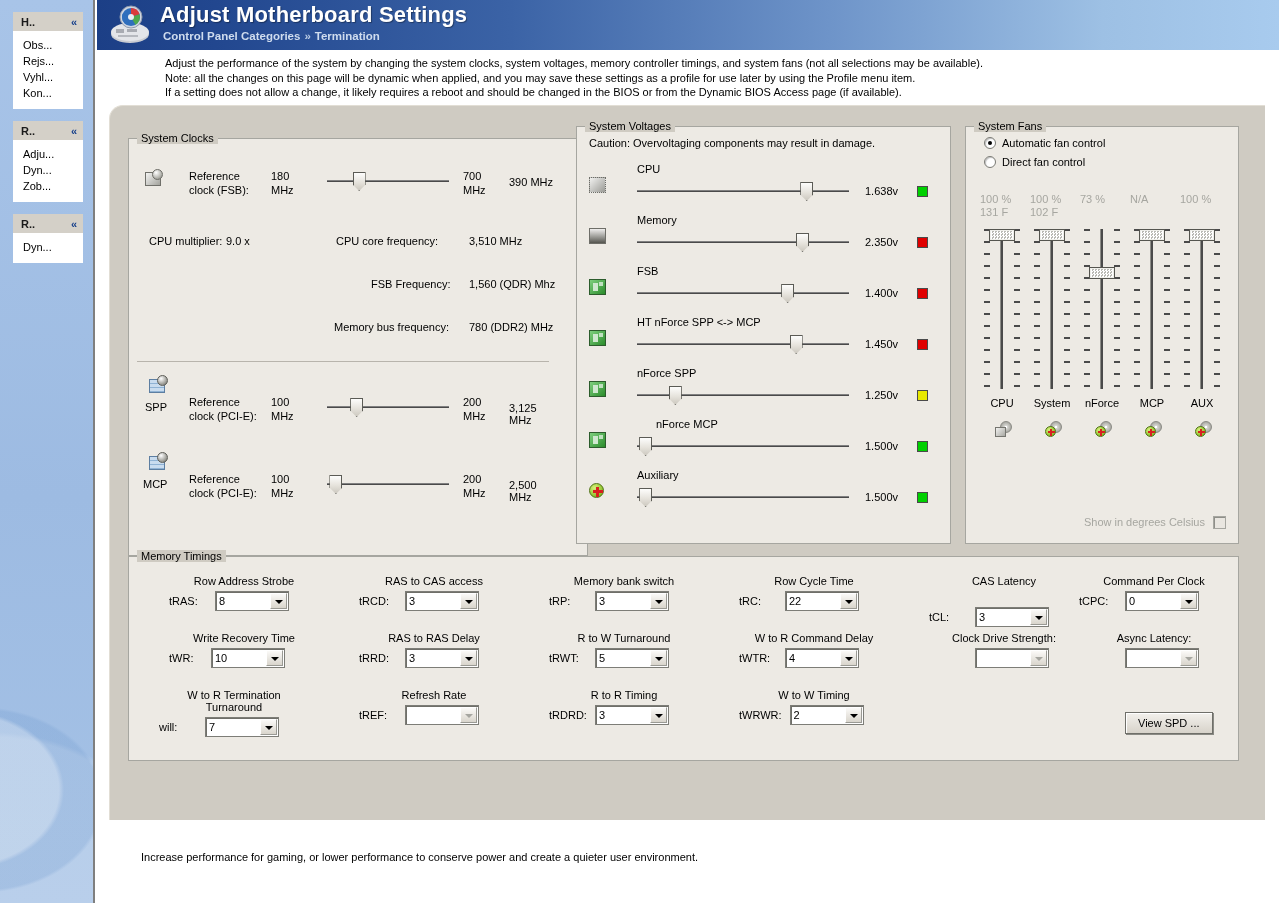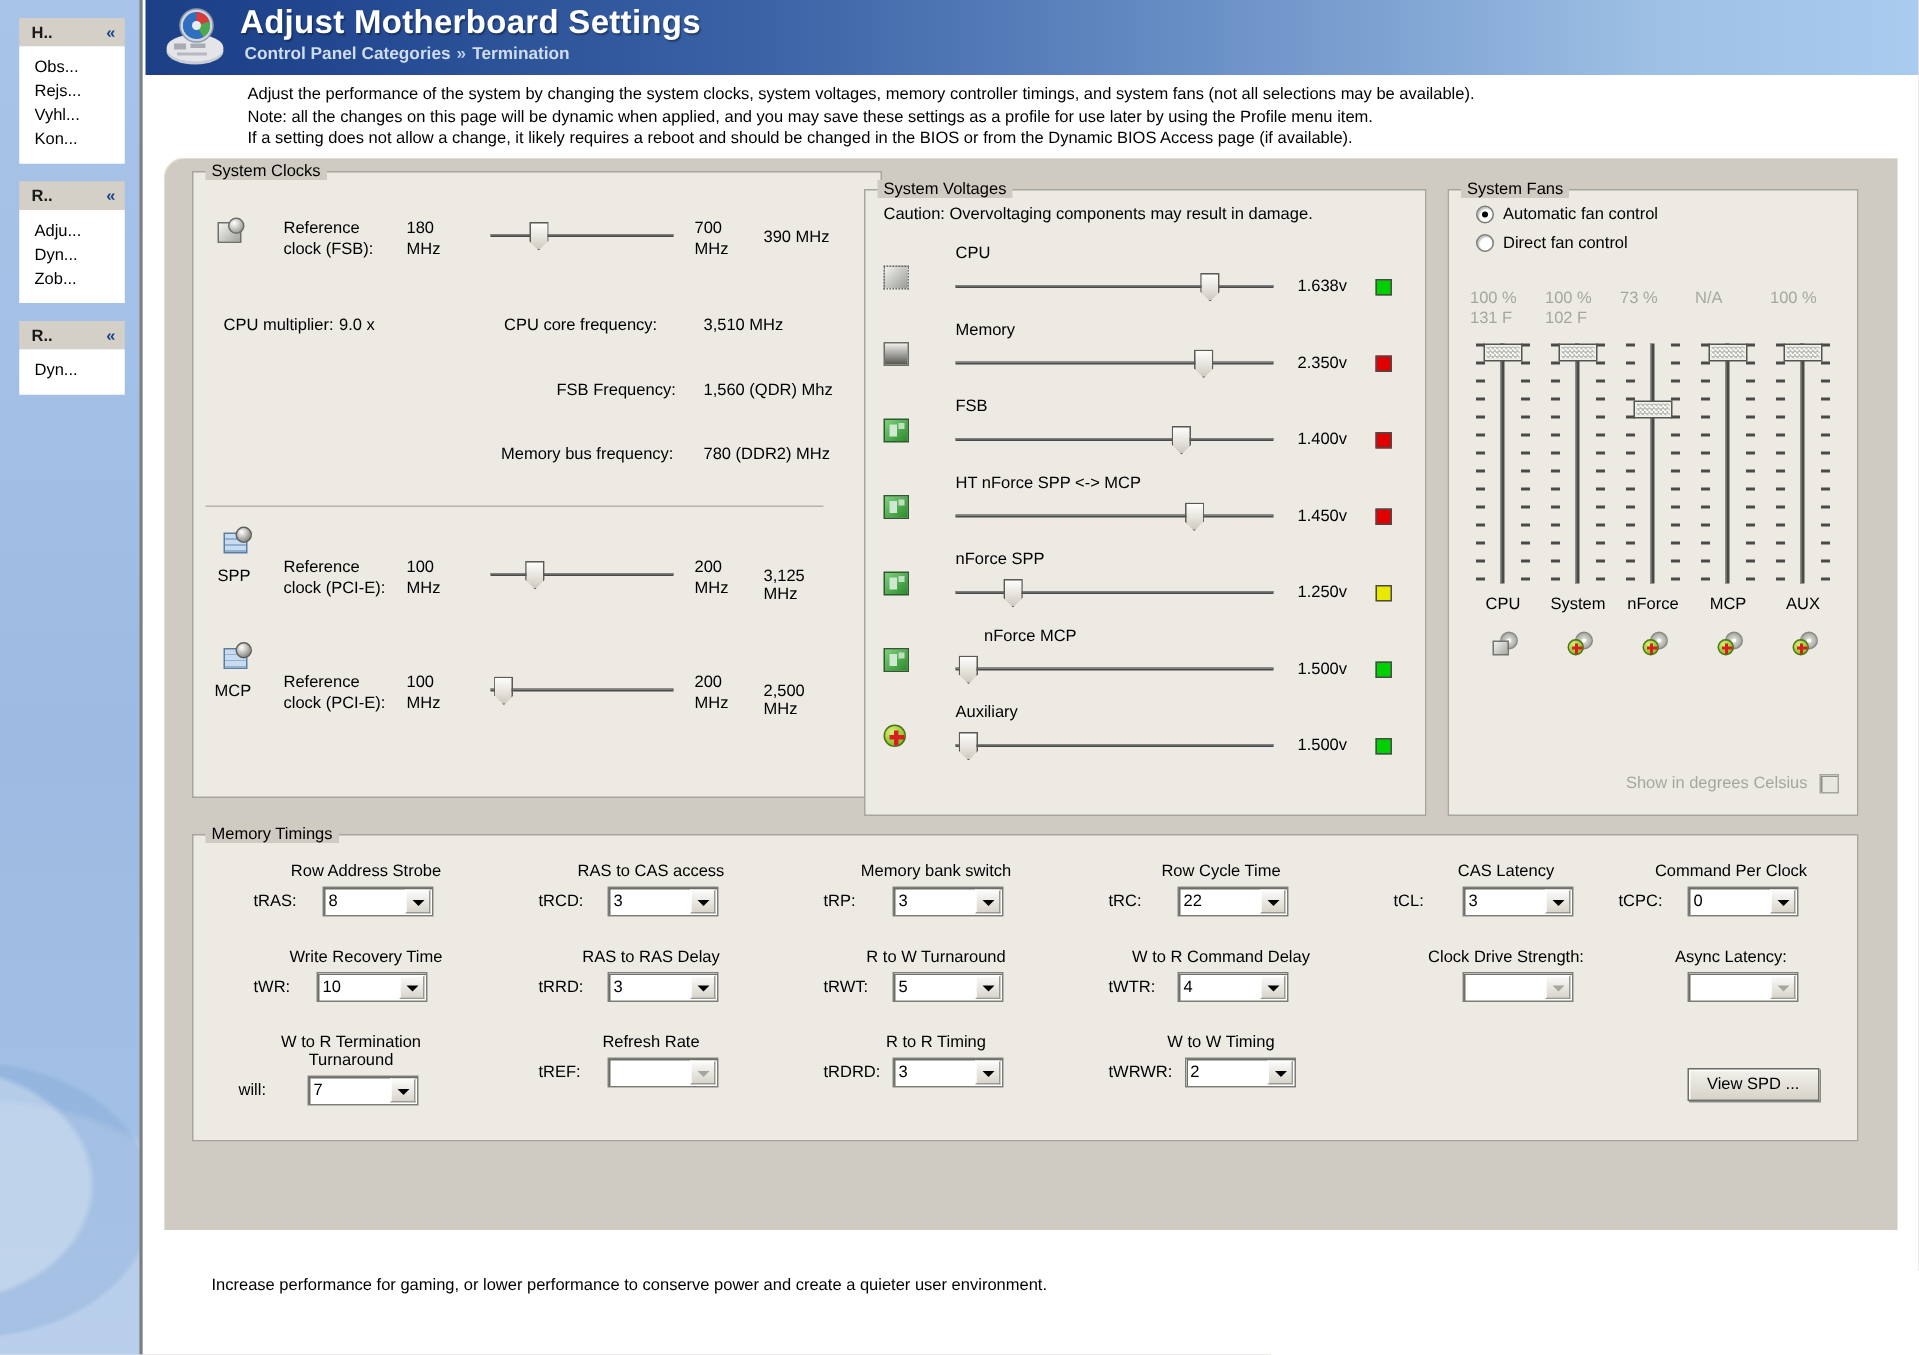--- a/index.html
+++ b/index.html
@@ -220,21 +220,21 @@
 <div id="content">
 
   <div id="desc">
     <div>Adjust the performance of the system by changing the system clocks, system voltages,  memory controller timings, and system fans (not all selections may be available).</div>
     <div>Note: all the changes on this page will be dynamic when applied, and you may save these settings as a profile for use later by using the Profile menu item.</div>
     <div>If a setting does not allow a change, it likely requires a reboot and should be changed in the BIOS or from the Dynamic BIOS Access page (if available).</div>
   </div>
 
   <div id="panel">
 
-    <div class="gbox" style="left:18px; top:8px; width:460px; height:418px;">
+    <div class="gbox" style="left:18px; top:32px; width:460px; height:418px;">
       <div class="legend">System Clocks</div>
 
       <div style="position:absolute; left:14px; top:26px; width:412px; height:44px;">
         <span class="ic ic-cpuctl" style="position:absolute;left:2px;top:7px;"></span>
         <div style="position:absolute;left:46px;top:4px;width:70px;line-height:14px;">
           <div class="vlabel">Reference</div>
           <div class="vlabel">clock (FSB):</div>
         </div>
         <div style="position:absolute;left:128px;top:4px;line-height:14px;">
           <div class="vnum">180</div>
@@ -670,21 +670,21 @@
               <span class="combo">
                 <span class="val">22</span>
                 <span class="btn">
                   <span class="ar"></span>
                 </span>
               </span>
             </div>
           </div>
           <div style="position: absolute; left: 790px; top: 0px; width: 175px;">
             <div class="tcap" style="width:150px;">CAS Latency</div>
-            <div style="display:flex;align-items:center;gap:8px;margin-top:4px;">
+            <div style="display:flex;align-items:center;gap:8px;margin-top:20px;">
               <span class="tlabel" style="min-width:38px;">tCL:</span>
               <span class="combo">
                 <span class="val">3</span>
                 <span class="btn">
                   <span class="ar"></span>
                 </span>
               </span>
             </div>
           </div>
           <div style="position: absolute; left: 940px; top: 0px; width: 175px;">

